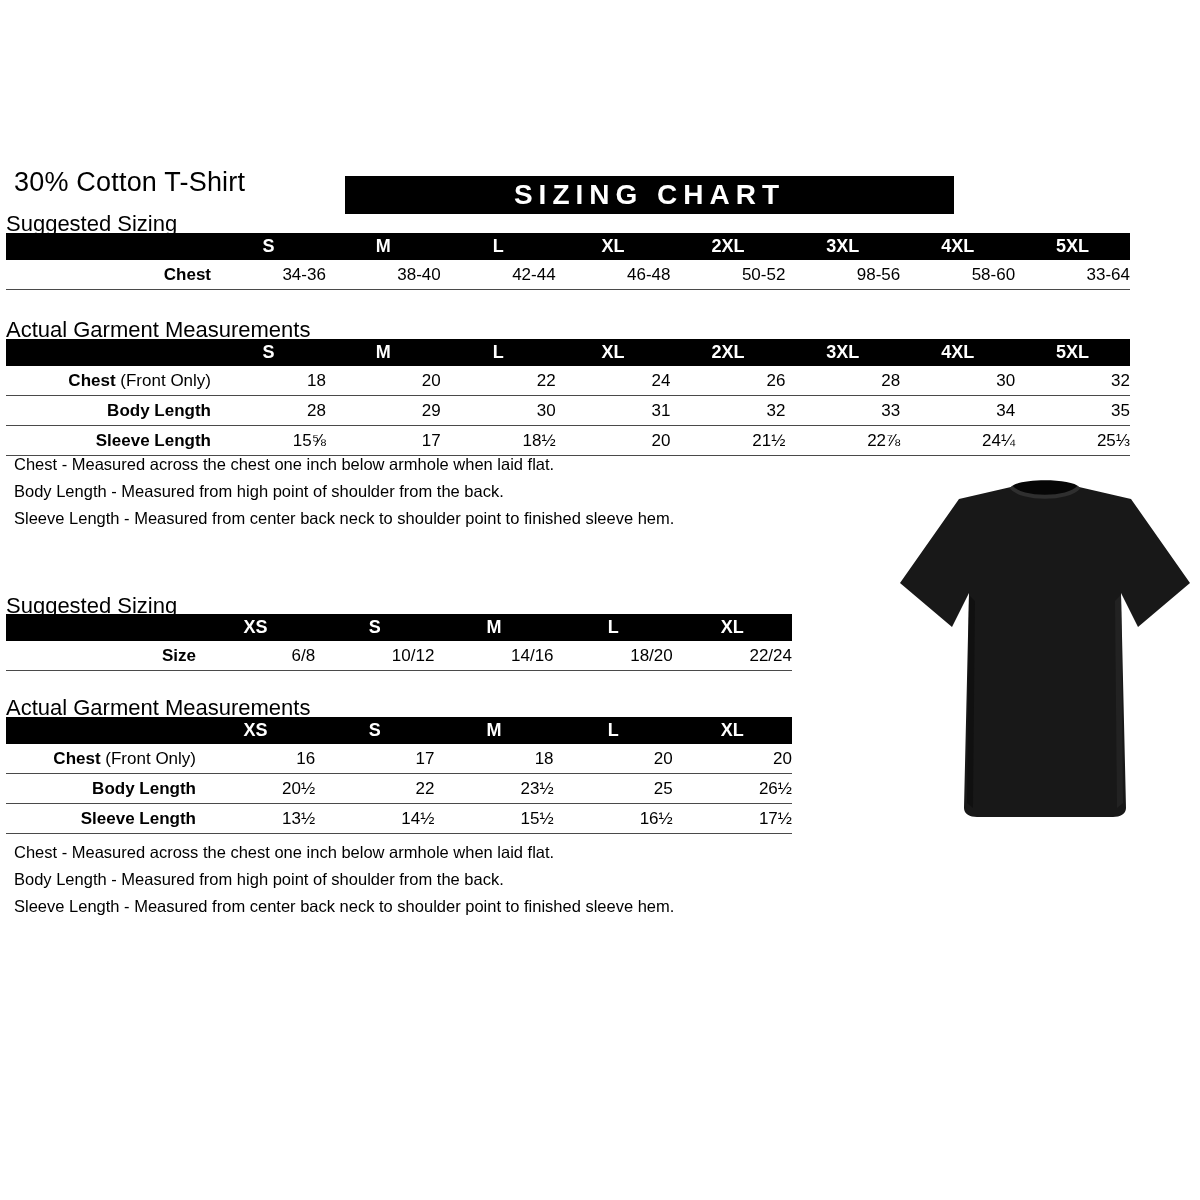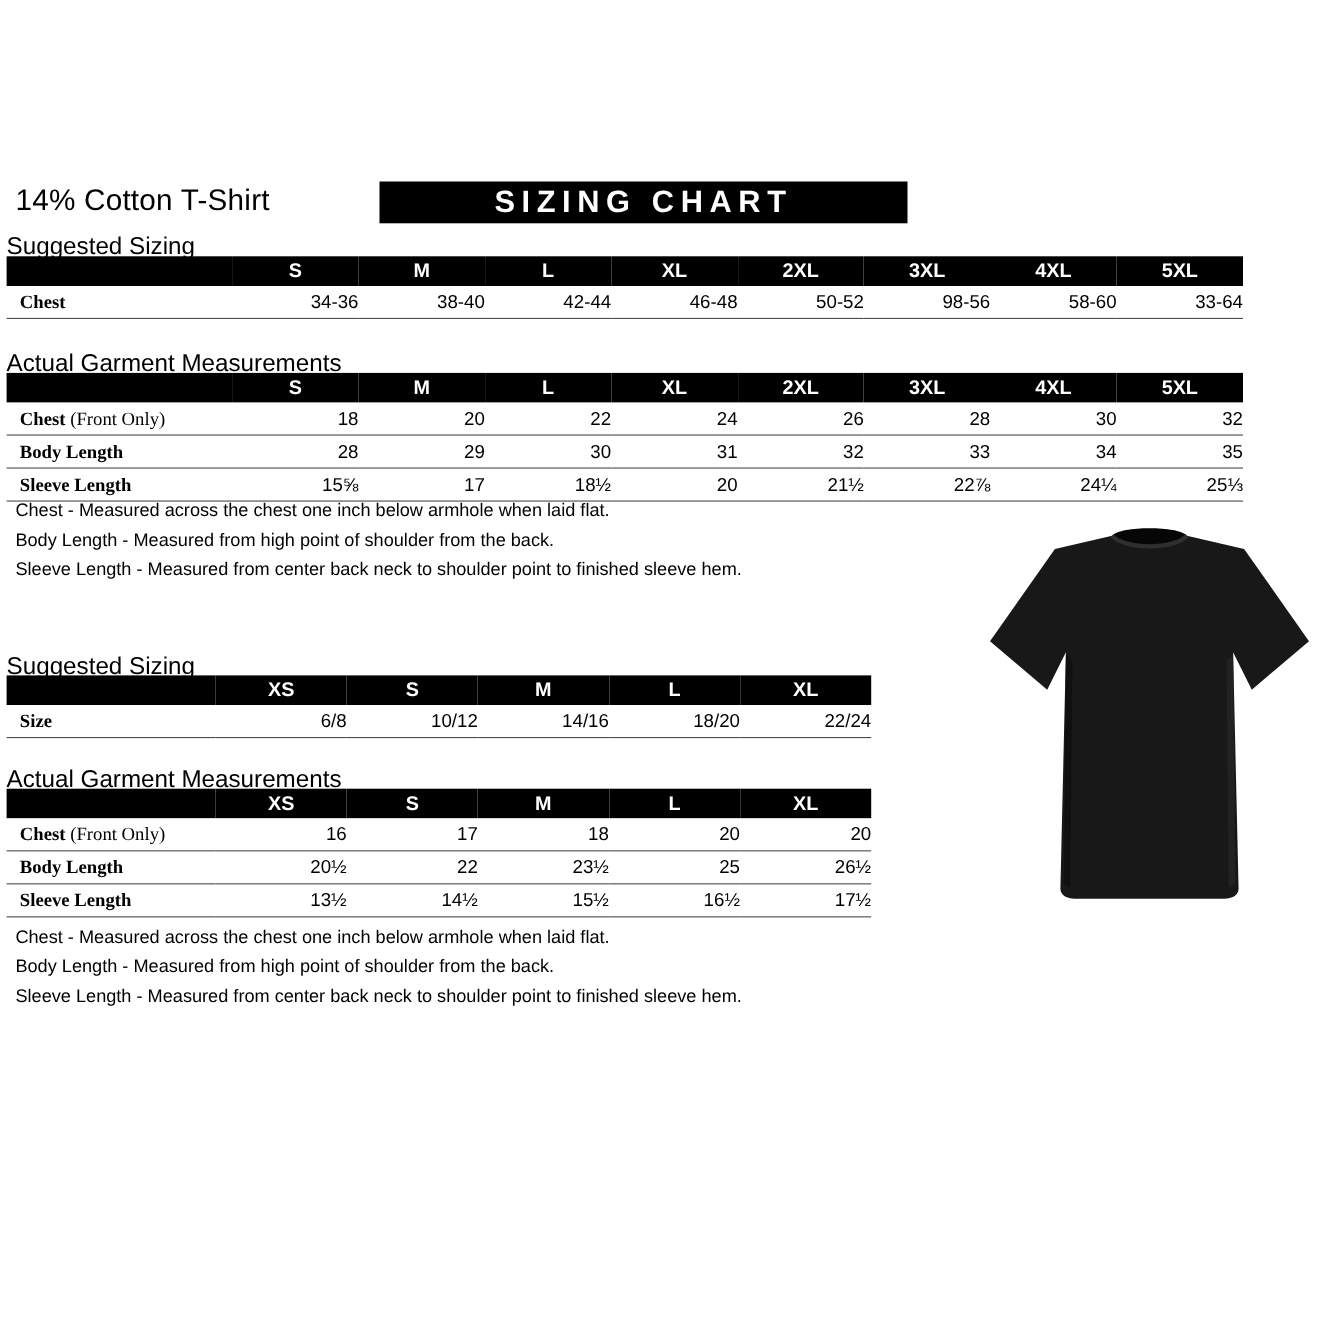--- a/index.html
+++ b/index.html
@@ -18,32 +18,32 @@
   .note{font-size:16.5px;margin-bottom:8px;white-space:nowrap;}
   .size-table{border-collapse:collapse;table-layout:fixed;width:100%;}
   .size-table th{
     background:#000;color:#fff;font-weight:bold;font-size:18px;
     padding:3px 0;text-align:center;
   }
   .size-table td{
     font-size:17px;text-align:right;padding:5px 0 4px 0;
     border-bottom:1px solid #4a4a4a;background:#fff;
   }
-  .size-table td.row-label{text-align:left;padding-left:12px;font-family:Liberation Serif, serif;}
+  .size-table td.row-label{text-align:right;padding-left:12px;}
   .size-table td.row-label b{font-weight:bold;}
   .tshirt-wrap{pointer-events:none;}
 </style>
 </head>
 <body>
 
 <div class="canvas">
 
-  <div class="abs adult-title" style="left:14px;top:167px;">14% Cotton T-Shirt</div>
-
-  <div class="abs banner" style="left:345px;top:165px;width:480px;height:38px;">SIZING CHART</div>
+  <div class="abs adult-title" style="left:14px;top:167px;">30% Cotton T-Shirt</div>
+
+  <div class="abs banner" style="left:345px;top:176px;width:609px;height:38px;">SIZING CHART</div>
 
   <div class="abs section-label" style="left:6px;top:211px;">Suggested Sizing</div>
 
   <div class="abs" style="left:6px;top:233px;width:1124px;">
       <table class="size-table">
         <colgroup>
           <col style="width: 205px;">
           <col>
           <col>
           <col>

